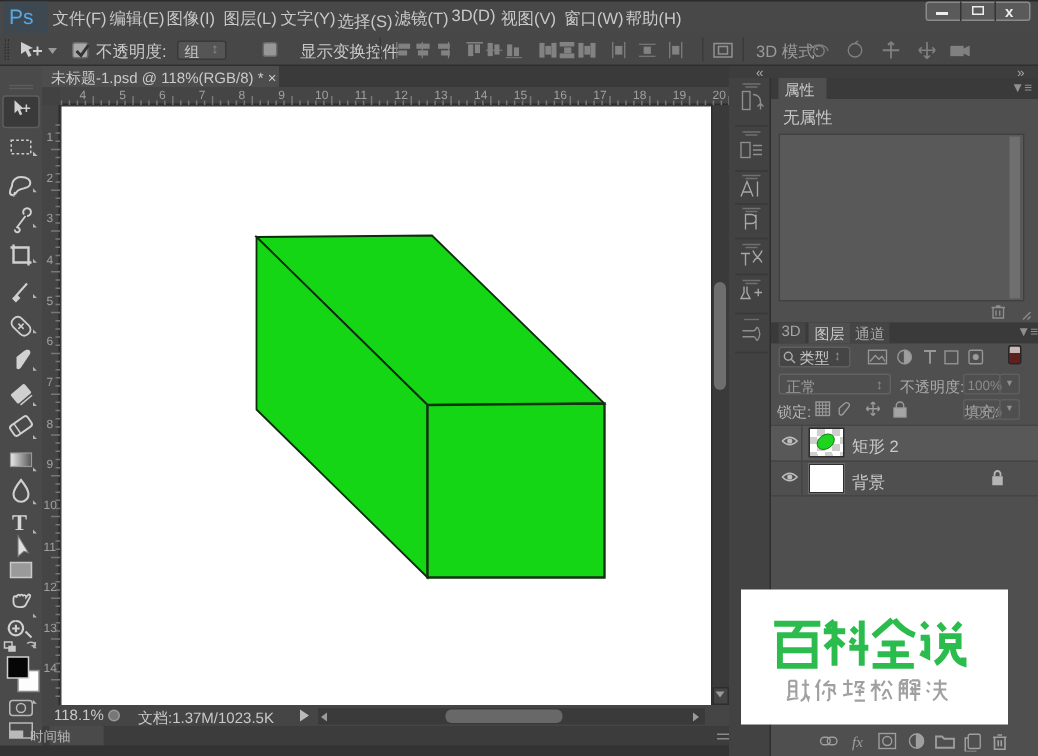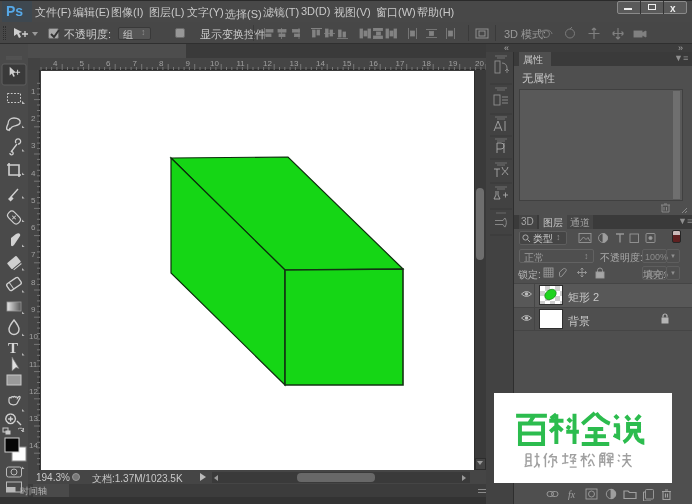--- a/index.html
+++ b/index.html
@@ -7,21 +7,21 @@
 #app{position:relative;width:692px;height:504px;background:#3b3b3b;overflow:hidden}
 .abs{position:absolute}
 .txt{color:#c9c9c9;font-size:11px;white-space:nowrap}
 .dim{color:#8f8f8f}
 </style></head>
 <body>
 <div id="app">
 
 <div class="abs" style="left:0;top:0;width:692px;height:22px;background:#484848;border-top:1px solid #2a2a2a"></div>
 <div class="abs" style="left:2px;top:1px;width:30px;height:21px;background:#3e4850"></div>
-<div class="abs" style="left:6px;top:3px;color:#56a9e8;font-size:14px;font-weight:bold">Ps</div>
+<div class="abs" style="left:6px;top:3px;color:#56a9e8;font-size:14px;font-weight:normal">Ps</div>
 <div id="menus">
 <div class="abs txt" style="left:35px;top:5px">文件(F)</div>
 <div class="abs txt" style="left:73px;top:5px">编辑(E)</div>
 <div class="abs txt" style="left:111px;top:5px">图像(I)</div>
 <div class="abs txt" style="left:149px;top:5px">图层(L)</div>
 <div class="abs txt" style="left:187px;top:5px">文字(Y)</div>
 <div class="abs txt" style="left:225px;top:7px">选择(S)</div>
 <div class="abs txt" style="left:263px;top:5px">滤镜(T)</div>
 <div class="abs txt" style="left:301px;top:5px">3D(D)</div>
 <div class="abs txt" style="left:334px;top:5px">视图(V)</div>
@@ -139,20 +139,21 @@
 <g transform="translate(96,0)">
           <rect x="0" y="4" width="8" height="6" fill="#808080"></rect>
           <path d="M8 6 l4 -2 v6 l-4 -2" fill="#808080"></path>
         </g>
 </svg>
 </div>
 
 <div class="abs" style="left:0;top:44px;width:692px;height:14px;background:#3a3a3a"></div>
 <div class="abs txt" style="left:5px;top:45px;font-size:10px;color:#aaa">»</div>
 <div class="abs" style="left:28px;top:44px;width:158px;height:14px;background:#4d4d4d"></div>
+<div class="abs txt" style="left:34px;top:45px;font-size:10px">未标题-1.psd @ 118%(RGB/8) * ×</div>
 
 <div class="abs" style="left:0;top:44px;width:28px;height:460px;background:#4a4a4a"></div>
 <svg id="tools" class="abs" style="left:0;top:44px" width="28" height="460" viewBox="0 0 28 460">
 <path d="M6 13 h16 M6 15 h16" stroke="#5c5c5c" stroke-width="0.9"></path>
 <rect x="2" y="20" width="24" height="21" rx="2" fill="#3a3a3a" stroke="#5e5e5e"></rect>
 <g fill="#d0d0d0" stroke="none" transform="translate(3.2,5.5) scale(0.72)">
  <path d="M9 24 L9 36 L12 33.4 L14 38 L16.2 37 L14.2 32.6 L17.6 32 Z"></path>
  <path d="M20 28 v7 M17 31.5 h6.5" stroke="#d0d0d0" stroke-width="1.4" fill="none"></path>
 </g>
 <rect x="7.5" y="49.5" width="13" height="9" fill="none" stroke="#cdcdcd" stroke-width="1" stroke-dasharray="1.8 1.5"></rect>
@@ -264,21 +265,21 @@
 <polygon points="171,158 285,270 285,385 171,273" fill="#15d615" stroke="#0c2d0c" stroke-width="1.2"></polygon>
 <polygon points="285,270 403,269 403,385 285,385" fill="#15d615" stroke="#133313" stroke-width="1.6"></polygon>
 </g>
 </svg>
 
 <div class="abs" style="left:474px;top:70px;width:12px;height:400px;background:#3a3a3a;border-left:1px solid #2d2d2d"></div>
 <div class="abs" style="left:476px;top:188px;width:8px;height:72px;background:#6e6e6e;border-radius:4px"></div>
 <div class="abs" style="left:475px;top:458px;width:11px;height:12px;background:#444;border:1px solid #2d2d2d"></div>
 
 <div class="abs" style="left:28px;top:470px;width:458px;height:14px;background:#454545"></div>
-<div class="abs txt" style="left:36px;top:472px;font-size:10px">194.3%</div>
+<div class="abs txt" style="left:36px;top:472px;font-size:10px">118.1%</div>
 <div class="abs" style="left:72px;top:473px;width:8px;height:8px;border-radius:50%;background:#777;border:1px solid #999"></div>
 <div class="abs txt" style="left:92px;top:472px;font-size:10px">文档:1.37M/1023.5K</div>
 <div class="abs" style="left:200px;top:473px;width:0;height:0;border-left:6px solid #bbb;border-top:4px solid transparent;border-bottom:4px solid transparent"></div>
 <div class="abs" style="left:212px;top:472px;width:258px;height:11px;background:#3a3a3a"></div>
 <div class="abs" style="left:214px;top:475px;width:0;height:0;border-right:4px solid #9a9a9a;border-top:3px solid transparent;border-bottom:3px solid transparent"></div>
 <div class="abs" style="left:462px;top:475px;width:0;height:0;border-left:4px solid #9a9a9a;border-top:3px solid transparent;border-bottom:3px solid transparent"></div>
 <div class="abs" style="left:297px;top:473px;width:78px;height:9px;background:#686868;border-radius:4px"></div>
 <div class="abs" style="left:477px;top:461px;width:0;height:0;border-top:4px solid #9a9a9a;border-left:3.5px solid transparent;border-right:3.5px solid transparent"></div>
 
 <div class="abs" style="left:28px;top:484px;width:458px;height:13px;background:#3c3c3c"></div>

